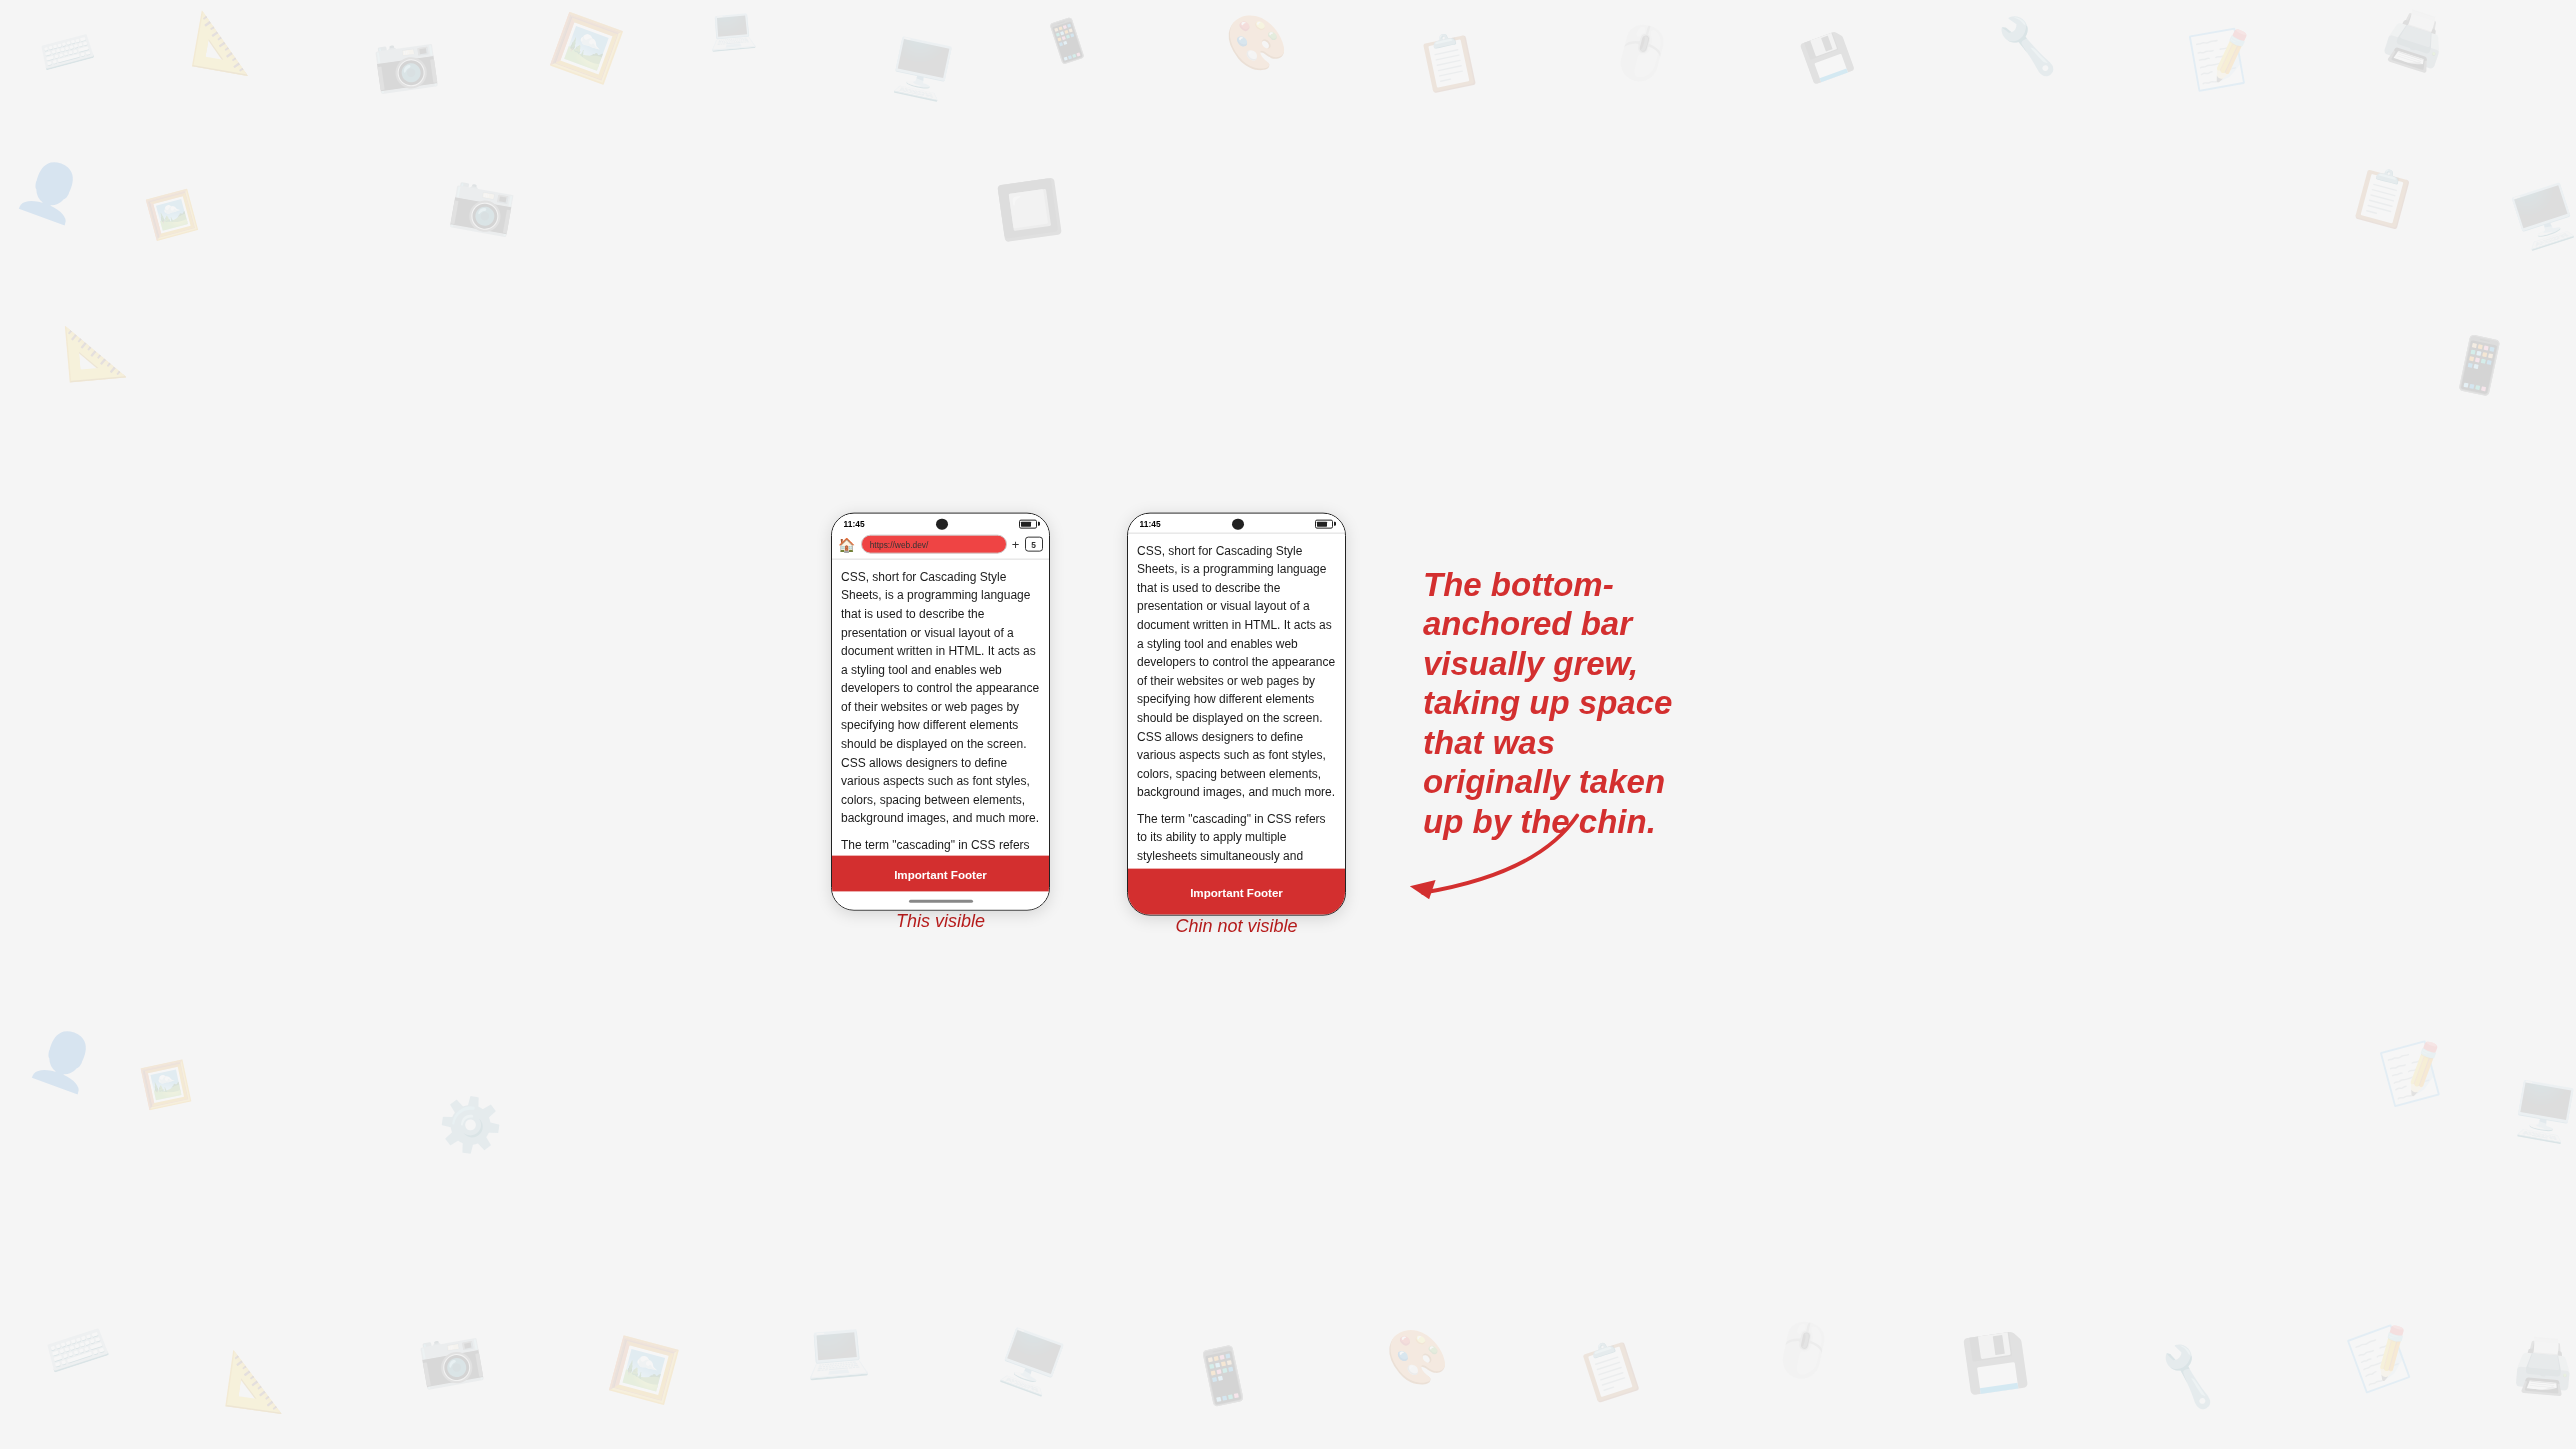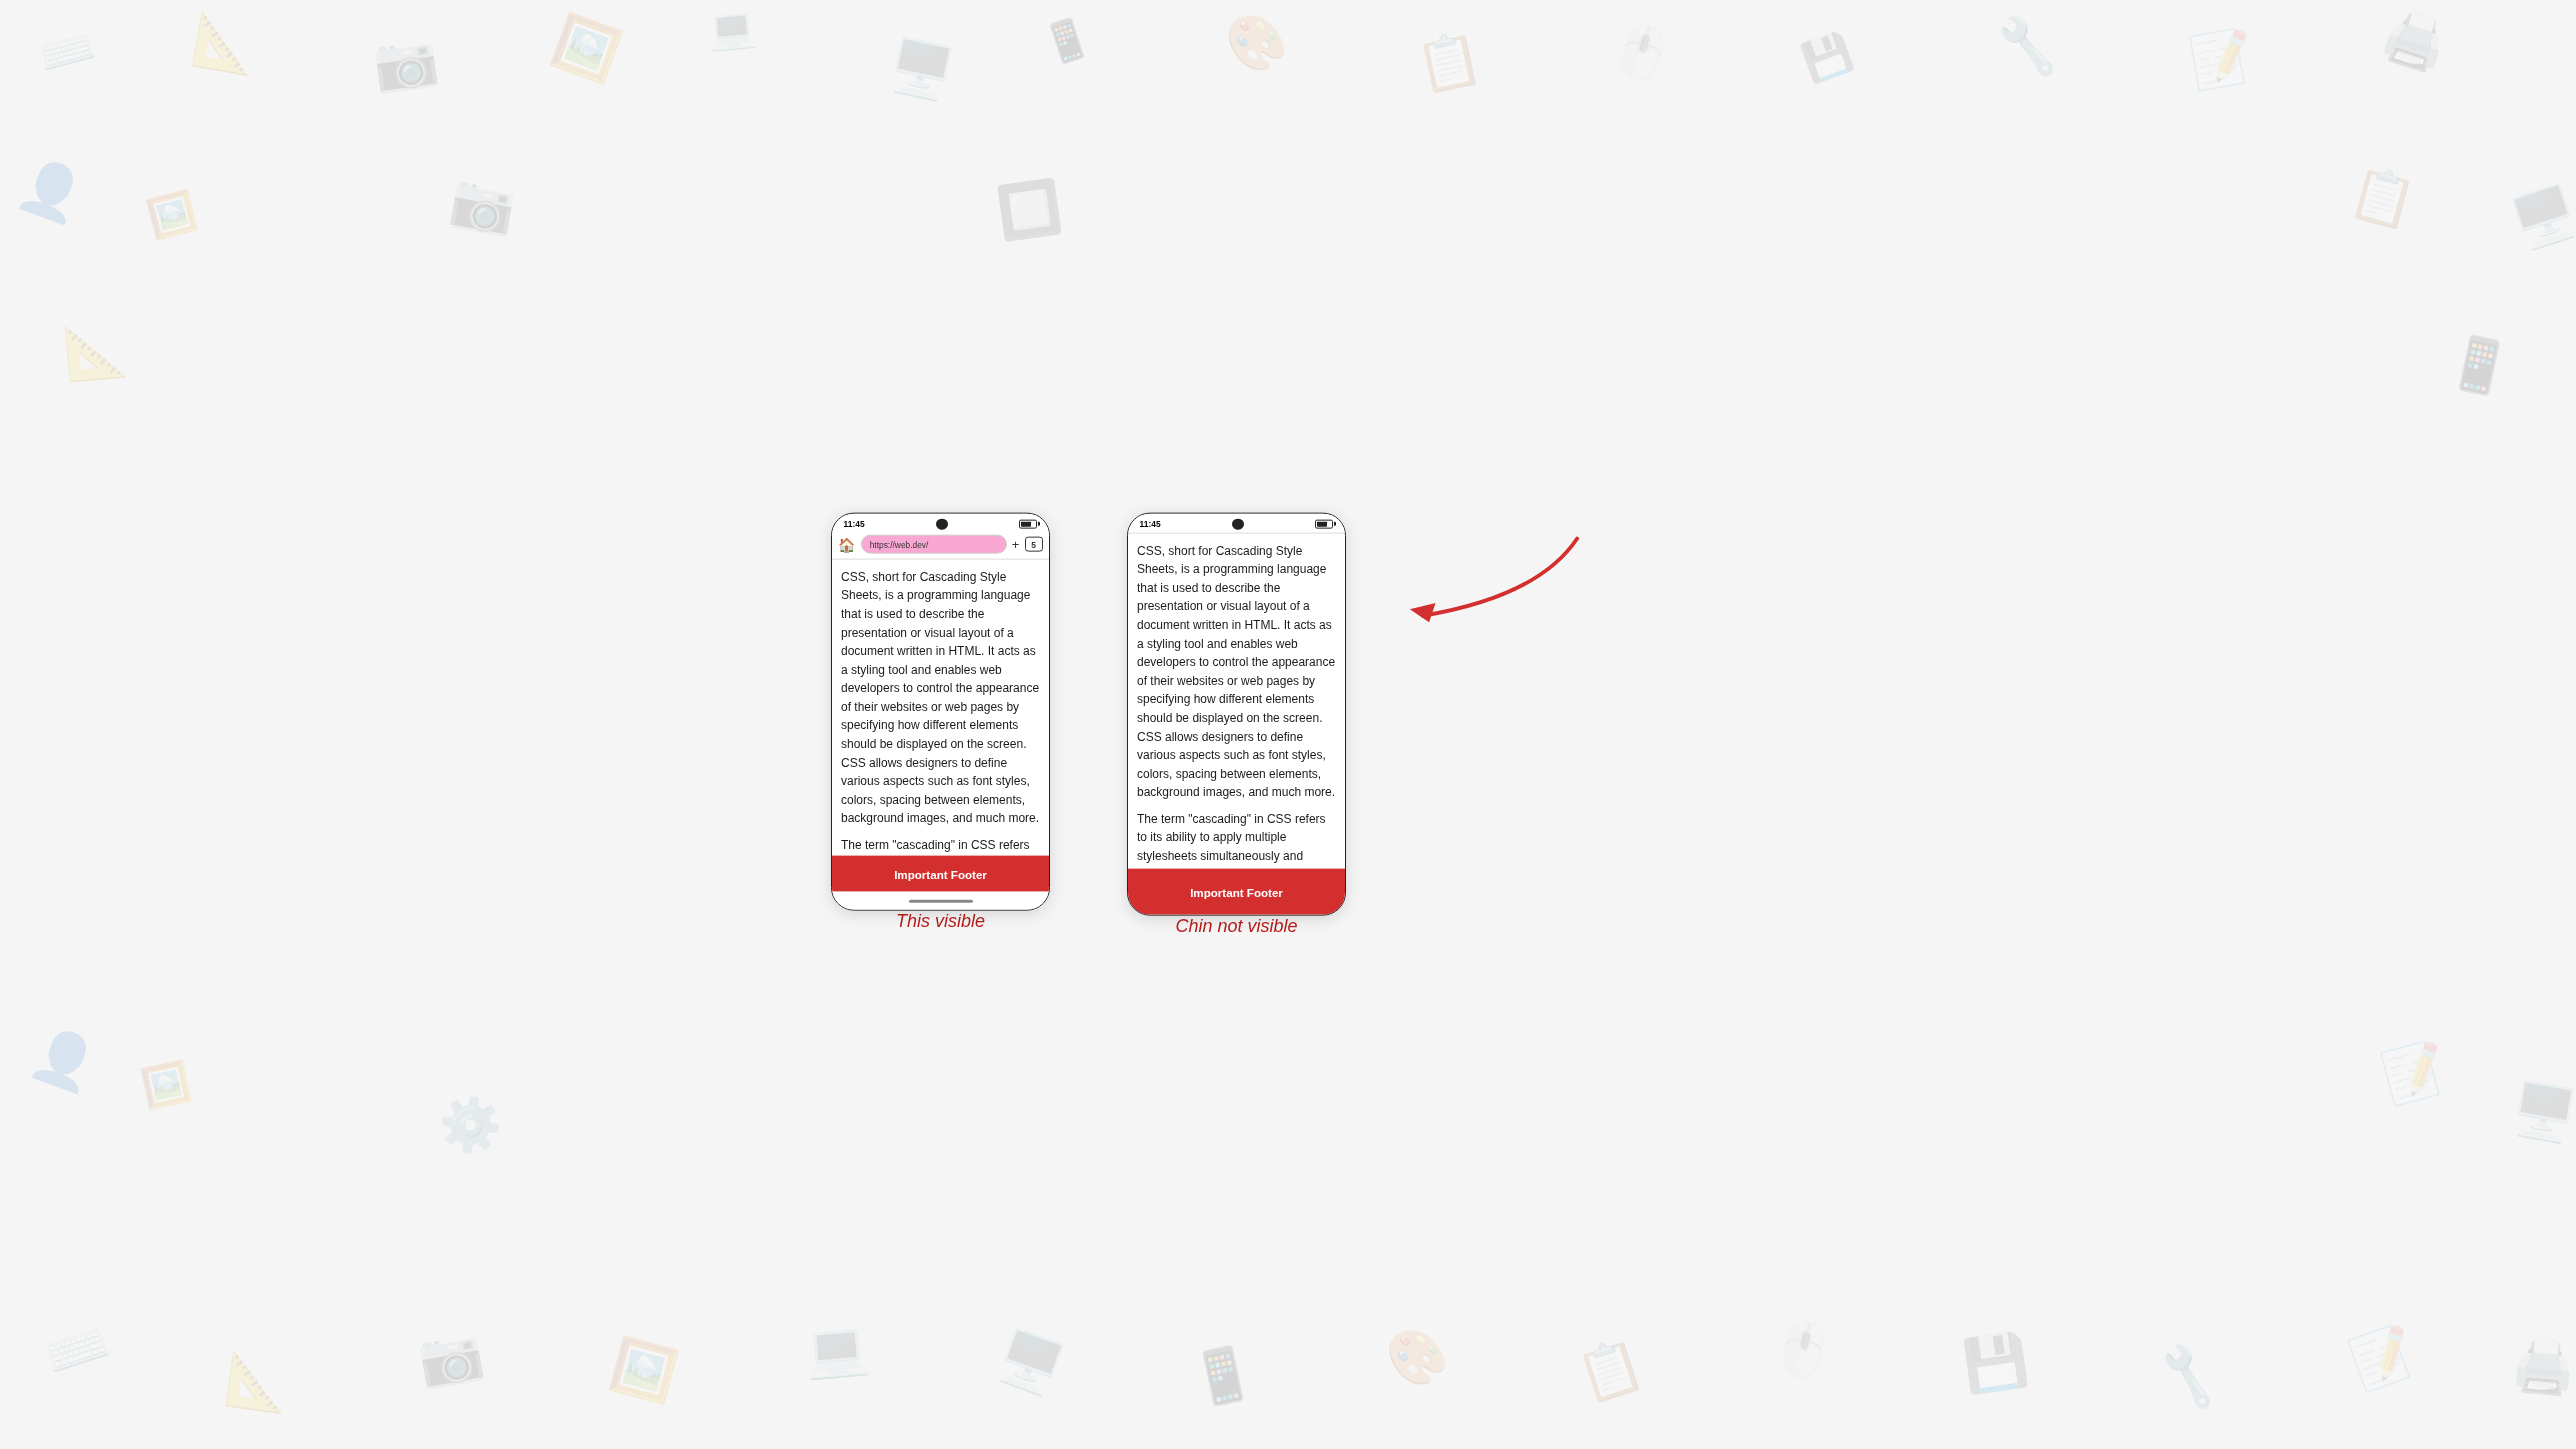--- a/index.html
+++ b/index.html
@@ -124,21 +124,21 @@
       font-size: 14px;
     }
 
     .address-bar {
       flex: 1;
       border: 1px solid #ccc;
       border-radius: 13px;
       padding: 3.2px 7.7px;
       font-size: 8.4px;
       color: #333;
-      background: #f9a8d4;
+      background: #ef4444;
     }
 
     .tab-add-btn {
       font-size: 13px;
       color: #333;
     }
 
     .tab-count-btn {
       width: 18px;
       height: 15.5px;
@@ -354,20 +354,29 @@
         <p>The term "cascading" in CSS refers to its ability to apply multiple stylesheets simultaneously and prioritize them based on their importance or specificity. This feature allows developers to create consistent designs across multiple web pages by defining common</p>
       </div>
 
       <div class="phone-footer" style="padding: 16.7px 0;">Important Footer</div>
 
     </div>
     <div class="phone-label">Chin not visible</div>
   </div>
 
   <div class="annotation-area">
+    <div class="annotation-text">
+      <span>The bottom-</span><br>
+      <span>anchored bar</span><br>
+      <span>visually grew,</span><br>
+      <span>taking up space</span><br>
+      <span>that was</span><br>
+      <span>originally taken</span><br>
+      <span>up by the chin.</span>
+    </div>
 
     <svg class="arrow-svg" width="219" height="103" viewBox="0 0 340 160">
 
       <path d="M 300 20 C 260 80, 180 120, 60 140" stroke="#d32f2f" stroke-width="6" fill="none" stroke-linecap="round"></path>
 
       <polygon points="40,130 80,120 70,150" fill="#d32f2f"></polygon>
     </svg>
   </div>
 
 </div>

